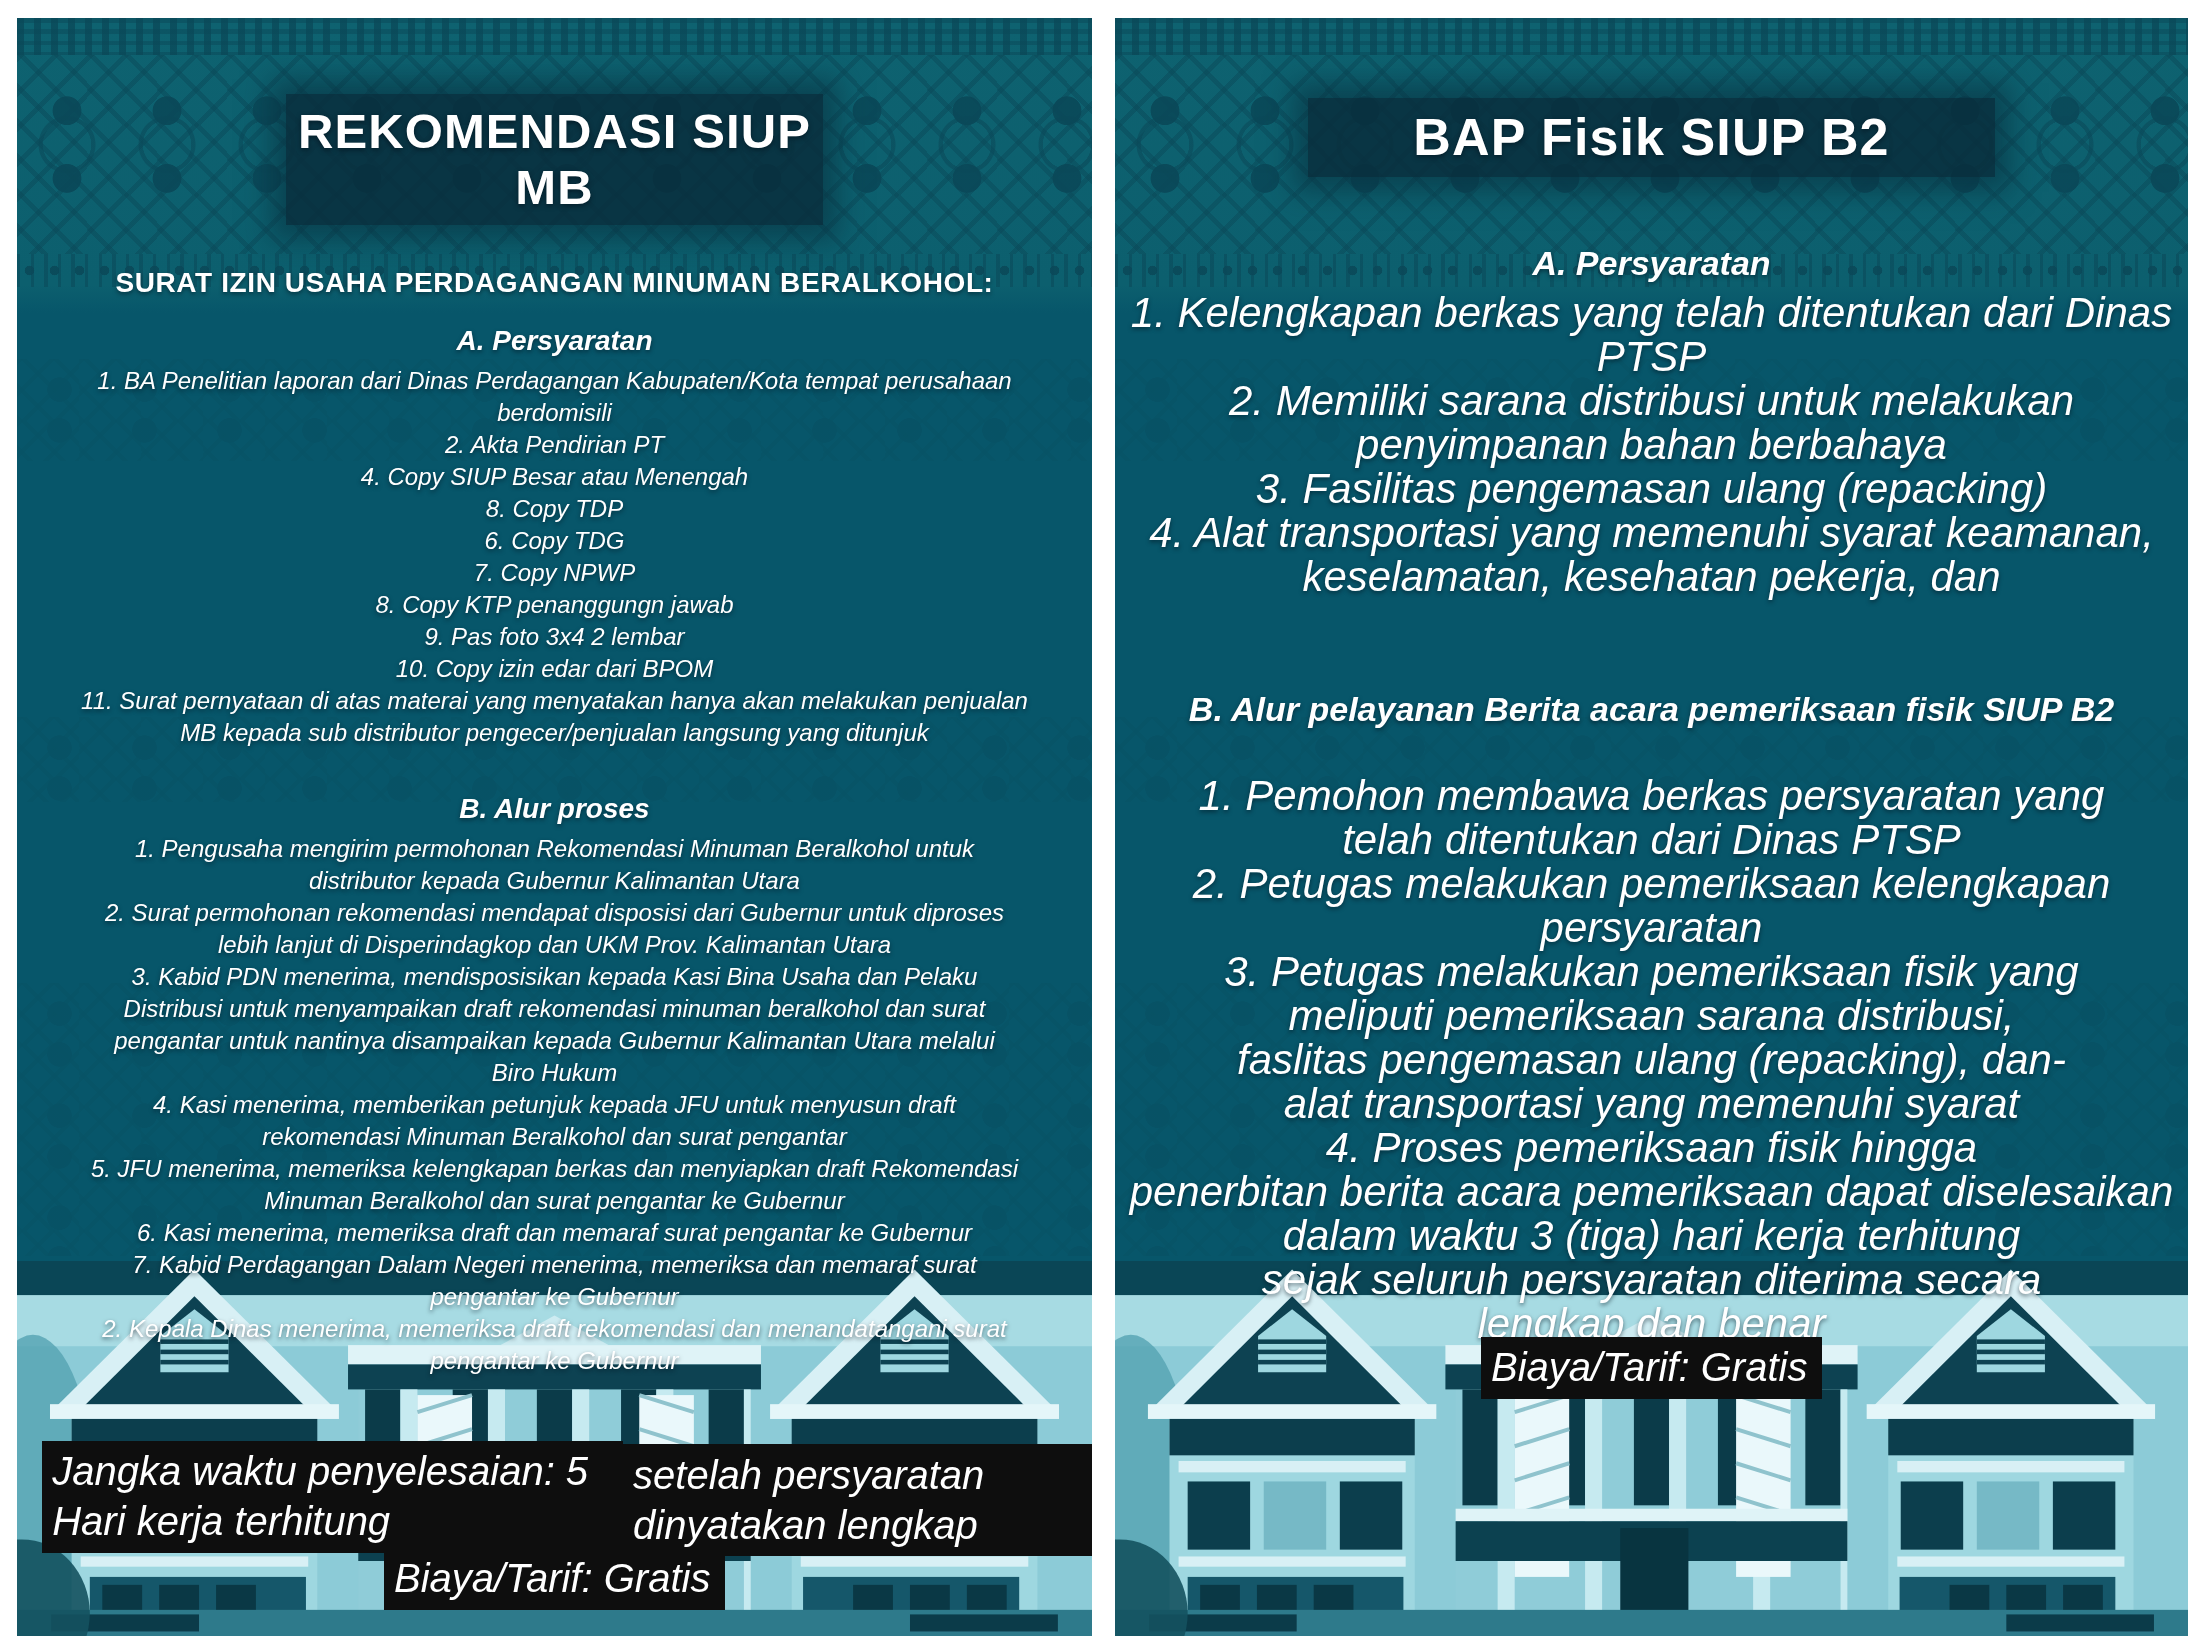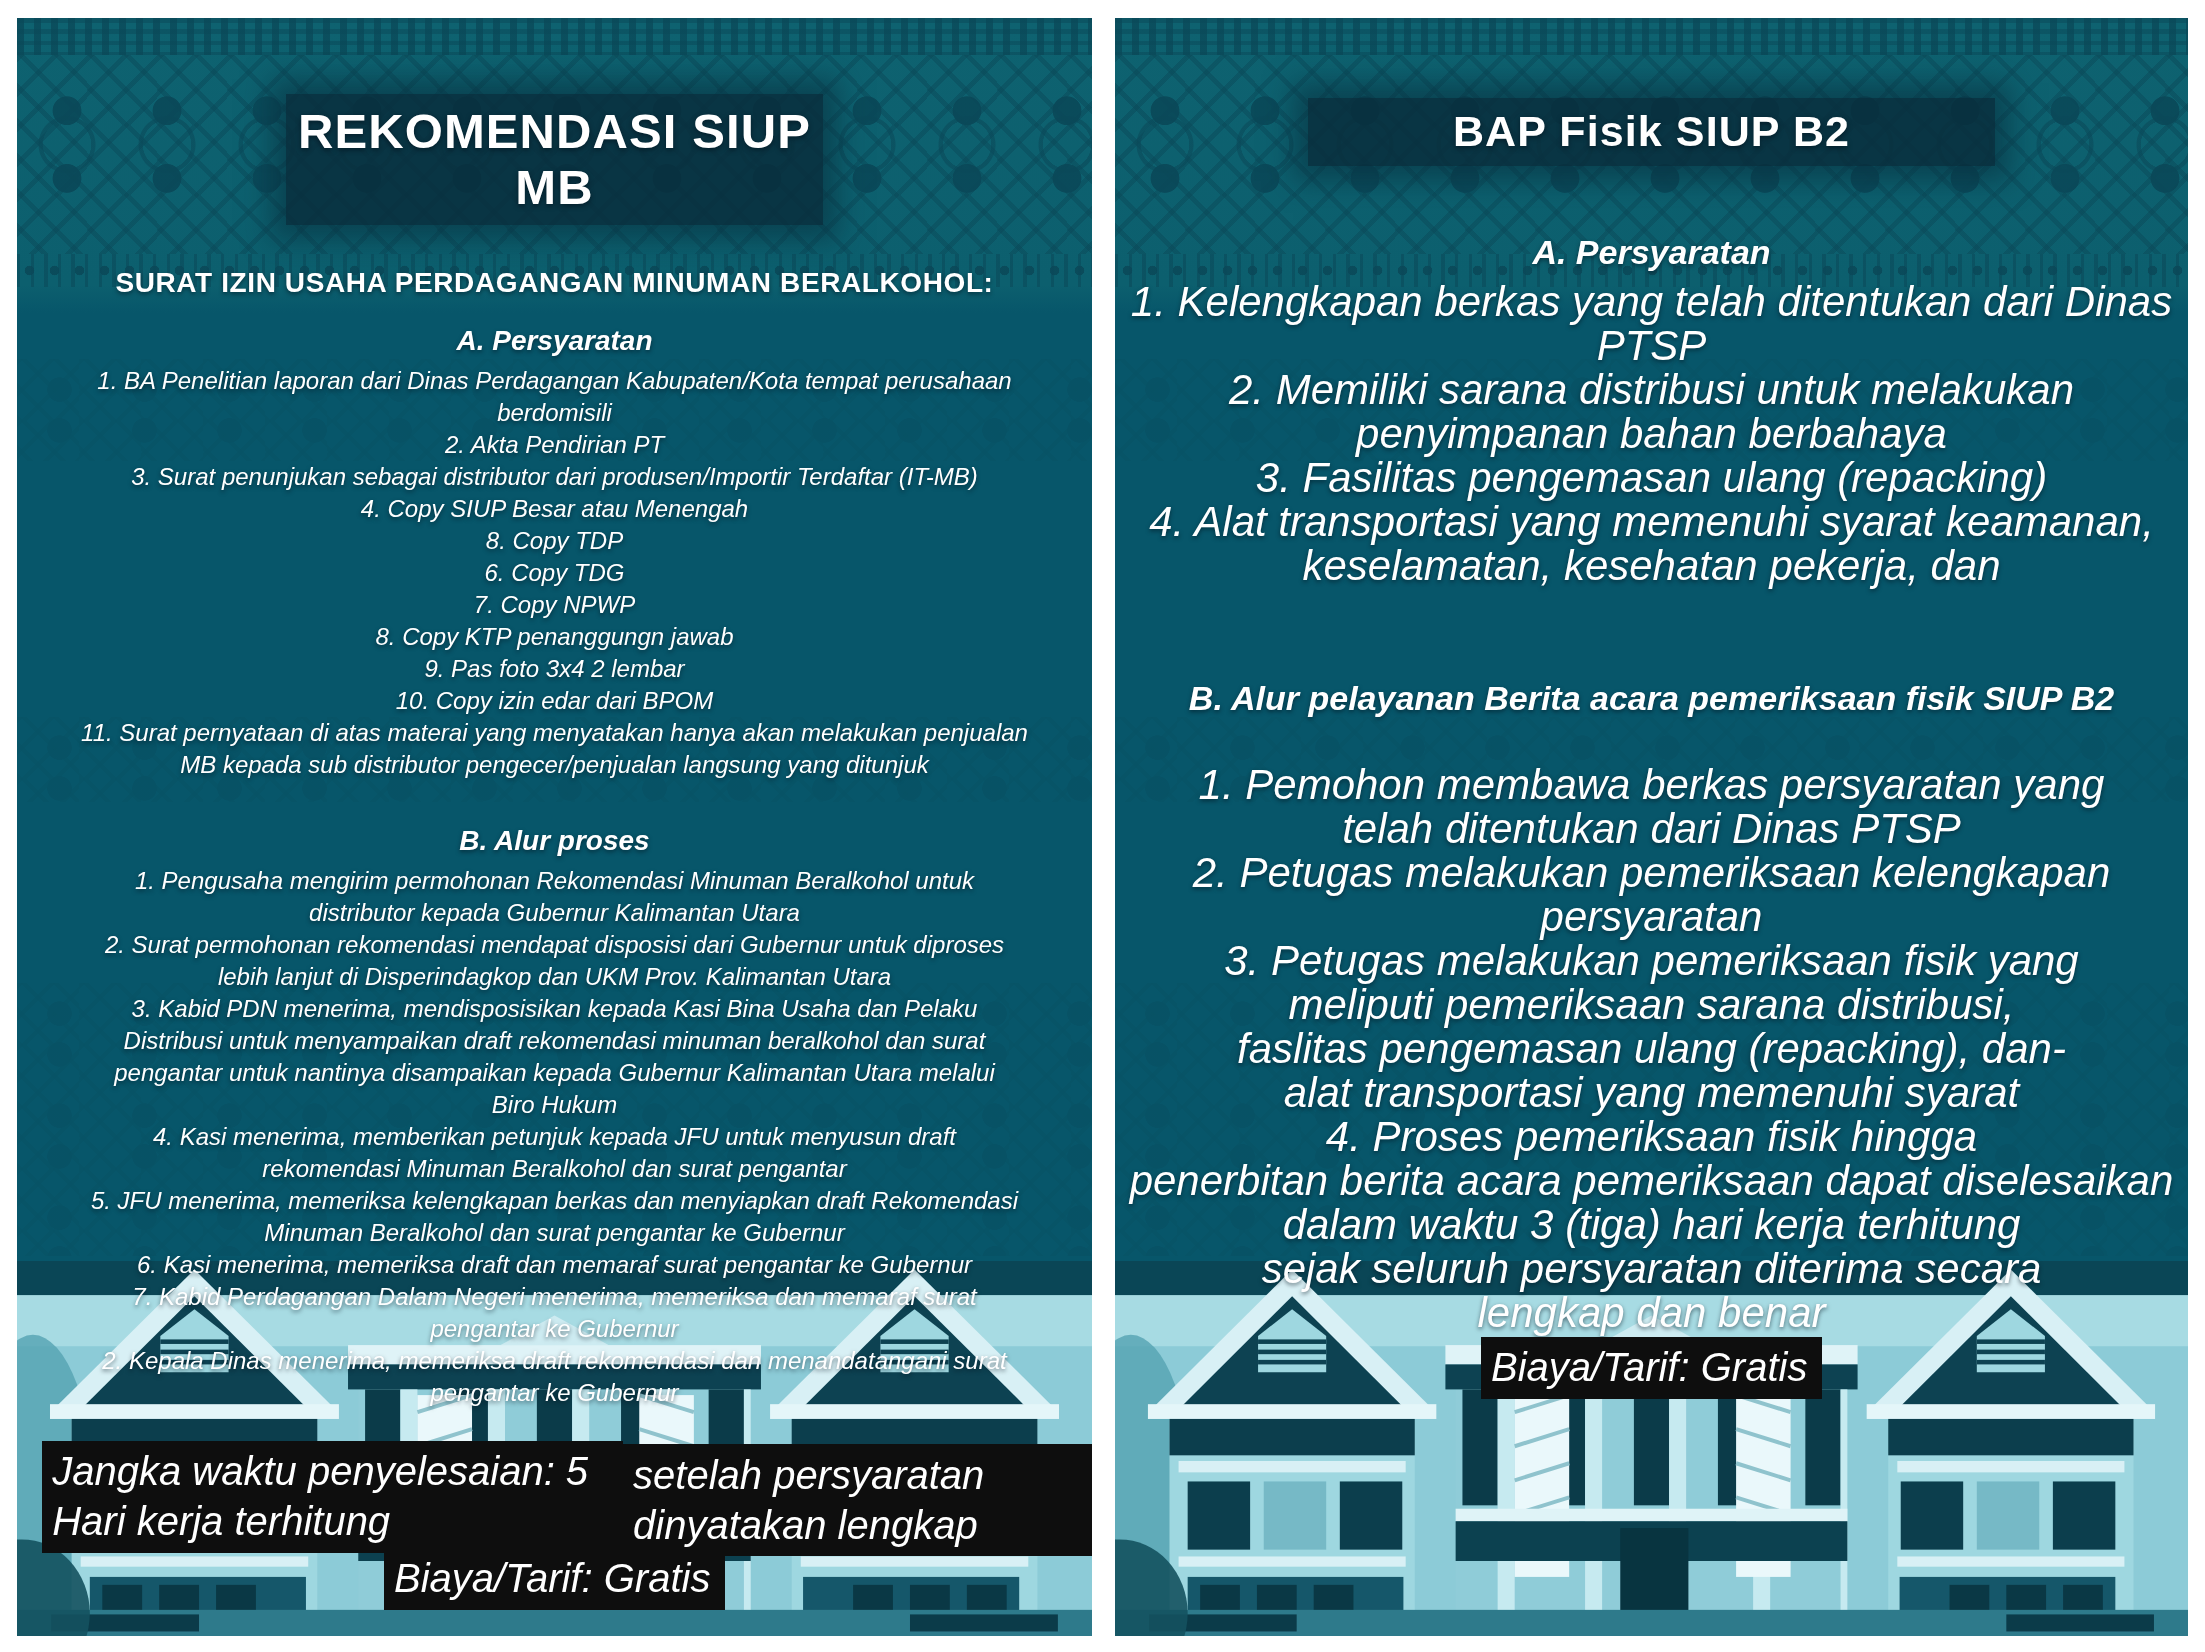--- a/index.html
+++ b/index.html
@@ -58,21 +58,21 @@
     margin:76px auto 0; width:50%; padding:9px 0 10.2px;
     background:rgba(8,44,58,.82);
     box-shadow:0 0 26px 14.8px rgba(8,44,58,.55);
   }
   .panel--right .title-band { width:64%; margin-top:80px; }
 
   .title {
     font-size:49px; font-weight:bold; letter-spacing:1.1px;
     text-shadow:0 2.3px 5.7px rgba(0,15,25,.6);
   }
-  .panel--right .title { font-size:43px; }
+  .panel--right .title { font-size:52px; }
 
   .subtitle {
     margin-top:42px; font-size:28px; font-weight:bold; letter-spacing:0.6px;
     text-shadow:0 1.7px 4.5px rgba(0,15,25,.55);
   }
 
   .sec-heading {
     margin-top:26px; font-size:28px; font-weight:bold; font-style:italic;
     text-shadow:0 1.7px 4.5px rgba(0,15,25,.55);
   }
@@ -190,21 +190,20 @@
       <div class="title-band">
         <h1 class="title">REKOMENDASI SIUP MB</h1>
       </div>
       <h2 class="subtitle">SURAT IZIN USAHA PERDAGANGAN MINUMAN BERALKOHOL:</h2>
 
       <h3 class="sec-heading sec-a-heading">A. Persyaratan</h3>
       <div class="items items-a">
         <p class="item">1. BA Penelitian laporan dari Dinas Perdagangan Kabupaten/Kota tempat perusahaan
 berdomisili</p>
         <p class="item">2. Akta Pendirian PT</p>
-        <p class="item">3. Surat penunjukan sebagai distributor dari produsen/Importir Terdaftar (IT-MB)</p>
         <p class="item">4. Copy SIUP Besar atau Menengah</p>
         <p class="item">8. Copy TDP</p>
         <p class="item">6. Copy TDG</p>
         <p class="item">7. Copy NPWP</p>
         <p class="item">8. Copy KTP penanggungn jawab</p>
         <p class="item">9. Pas foto 3x4 2 lembar</p>
         <p class="item">10. Copy izin edar dari BPOM</p>
         <p class="item">11. Surat pernyataan di atas materai yang menyatakan hanya akan melakukan penjualan
 MB kepada sub distributor pengecer/penjualan langsung yang ditunjuk</p>
       </div>

